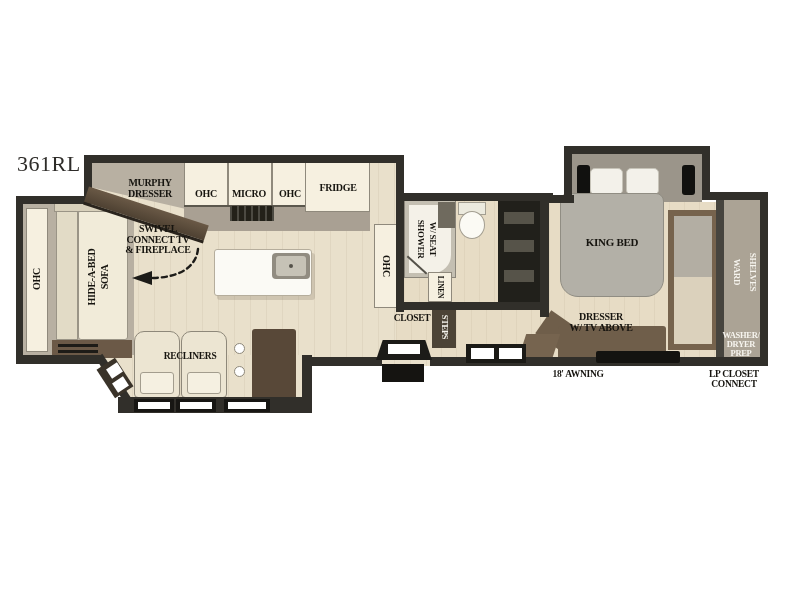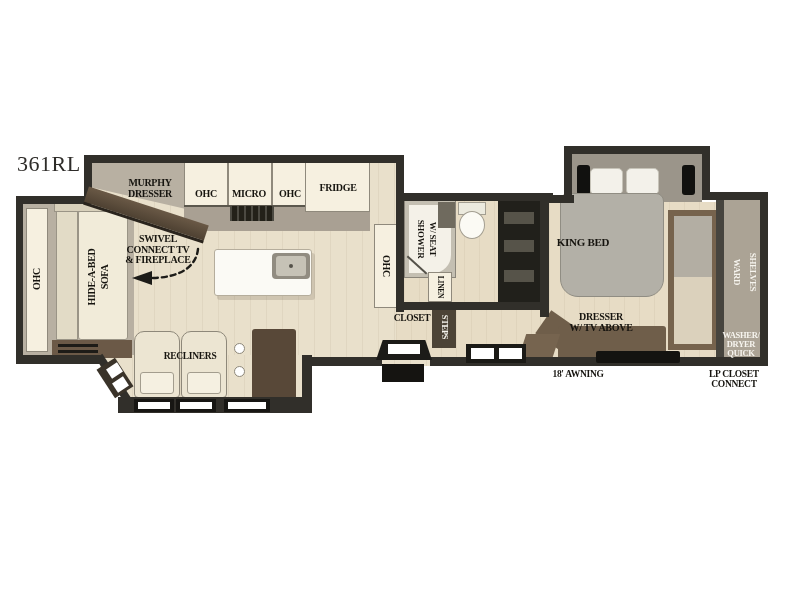--- a/index.html
+++ b/index.html
@@ -152,46 +152,46 @@
   <div class="f2" style="left:499px;top:348px;width:23px;height:11px;background:#fff;"></div>
 
   <div class="lbl" style="left:150px;top:188px;">
     <span class="ln">MURPHY</span>
       <span class="ln">DRESSER</span>
   </div>
   <div class="lbl" style="left:206px;top:194px;">OHC</div>
   <div class="lbl" style="left:249px;top:194px;">MICRO</div>
   <div class="lbl" style="left:290px;top:194px;">OHC</div>
   <div class="lbl" style="left:338px;top:188px;">FRIDGE</div>
-  <div class="lbl" style="left:158px;top:250px;">
+  <div class="lbl" style="left:158px;top:240px;">
     <span class="ln">SWIVEL</span>
       <span class="ln">CONNECT TV</span>
       <span class="ln">&amp; FIREPLACE</span>
   </div>
   <div class="lbl rccw" style="left:37px;top:279px;">OHC</div>
   <div class="lbl rccw" style="left:92px;top:277px;">HIDE-A-BED</div>
   <div class="lbl rccw" style="left:105px;top:277px;">SOFA</div>
   <div class="lbl s95" style="left:190px;top:356px;">RECLINERS</div>
   <div class="lbl rcw" style="left:386px;top:266px;">OHC</div>
   <div class="lbl rcw s9" style="left:420px;top:239px;">SHOWER</div>
   <div class="lbl rcw s9" style="left:432px;top:239px;">W/ SEAT</div>
   <div class="lbl rcw s7" style="left:440px;top:287px;">LINEN</div>
   <div class="lbl s95" style="left:412px;top:318px;">CLOSET</div>
   <div class="lbl rcw s8 white" style="left:444px;top:327px;">STEPS</div>
-  <div class="lbl s11" style="left:583px;top:242px;">KING BED</div>
+  <div class="lbl s11" style="left:612px;top:242px;">KING BED</div>
   <div class="lbl" style="left:601px;top:322px;">
     <span class="ln">DRESSER</span>
       <span class="ln">W/ TV ABOVE</span>
   </div>
   <div class="lbl rcw s9 white" style="left:736px;top:272px;">WARD</div>
   <div class="lbl rcw s9 white" style="left:752px;top:272px;">SHELVES</div>
   <div class="lbl s8 white" style="left:741px;top:344px;">
     <span class="ln">WASHER/</span>
       <span class="ln">DRYER</span>
-      <span class="ln">QUICK</span>
+      <span class="ln">PREP</span>
   </div>
   <div class="lbl s95" style="left:578px;top:374px;">18' AWNING</div>
   <div class="lbl s95" style="left:734px;top:379px;">
     <span class="ln">LP CLOSET</span>
       <span class="ln">CONNECT</span>
   </div>
 
 </div>
 
 </body></html>

